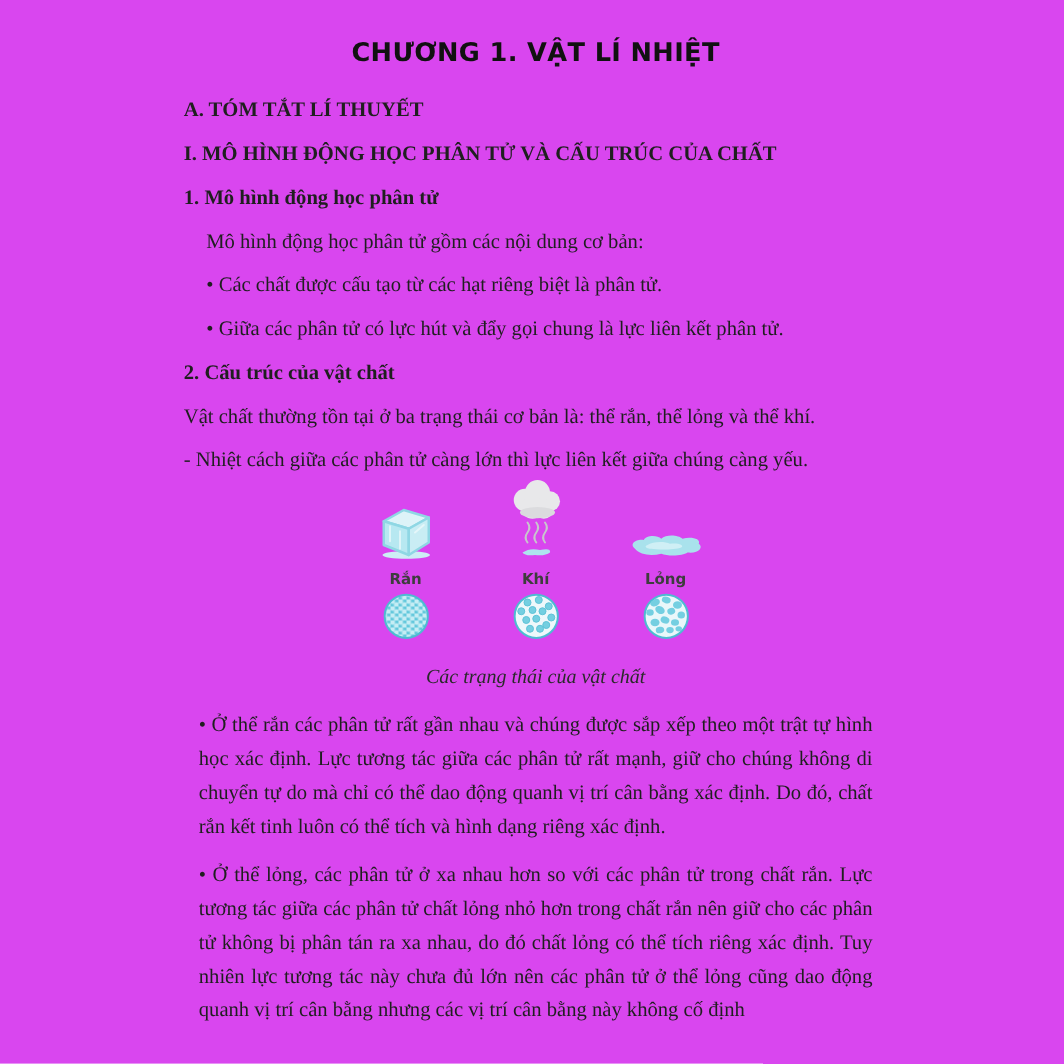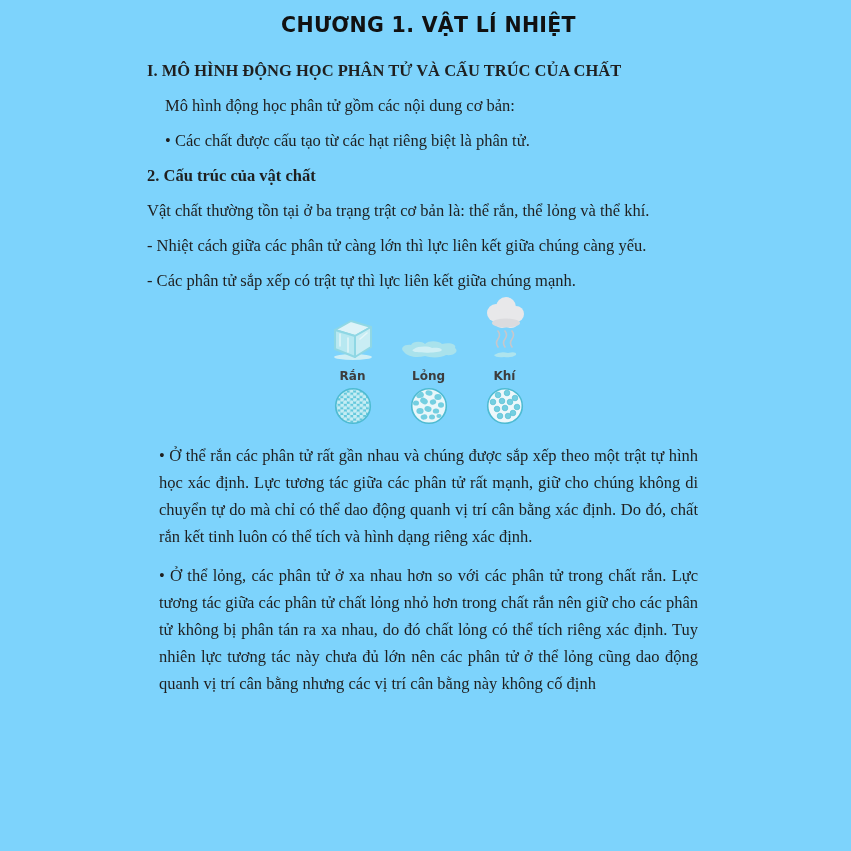--- a/index.html
+++ b/index.html
@@ -1,26 +1,26 @@
 <!DOCTYPE html>
 <html lang="vi"><head>
 <meta charset="utf-8">
 <style>
   html,body { margin:0; padding:0; background:#ffffff; }
   .page {
     position: relative;
     width: 851px; height: 851px;
     margin: 0 auto;
-    background: #7dd3fc;
+    background: #d946ef;
     color: #1f1f1f;
     font-family: "Liberation Serif", "DejaVu Serif", serif;
     font-size: 16.5px;
     overflow: hidden;
     box-sizing: border-box;
-    padding: 12px 141px 0 147px;
+    padding: 29px 141px 0 147px;
   }
   .chapter-title {
     font-family: "DejaVu Sans", "Liberation Sans", sans-serif;
     font-weight: 800;
     font-size: 20.5px;
     letter-spacing: 0.3px;
     text-align: center;
     color: #111;
     line-height: 26px;
     margin: 0 -40px 19px -40px;
@@ -39,21 +39,21 @@
   .body-para {
     line-height: 27px;
     margin: 12px;
     text-align: justify;
   }
   
   .figure-block { margin: 0 0 0 0; }
   .states-row {
     display: flex;
     justify-content: center;
-    gap: 12px;
+    gap: 40px;
     margin-top: 2px;
   }
   .state-col {
     width: 64px;
     display: flex;
     flex-direction: column;
     align-items: center;
   }
   .state-icon-area {
     height: 64px;
@@ -79,37 +79,39 @@
     margin: 13px 0 12px 0;
   }
 </style>
 </head>
 <body>
 
 <div class="page">
 
   <h1 class="chapter-title">CHƯƠNG 1. VẬT LÍ NHIỆT</h1>
 
+  <p class="h-serif">A. TÓM TẮT LÍ THUYẾT</p>
 
   <p class="h-serif">I. MÔ HÌNH ĐỘNG HỌC PHÂN TỬ VÀ CẤU TRÚC CỦA CHẤT</p>
 
+  <p class="h-serif">1. Mô hình động học phân tử</p>
 
   <p class="para indent">Mô hình động học phân tử gồm các nội dung cơ bản:</p>
 
   <p class="para indent">• Các chất được cấu tạo từ các hạt riêng biệt là phân tử.</p>
 
 
+  <p class="para indent">• Giữa các phân tử có lực hút và đẩy gọi chung là lực liên kết phân tử.</p>
 
   <p class="h-serif">2. Cấu trúc của vật chất</p>
 
-  <p class="para">Vật chất thường tồn tại ở ba trạng trật cơ bản là: thể rắn, thể lỏng và thể khí.</p>
+  <p class="para">Vật chất thường tồn tại ở ba trạng thái cơ bản là: thể rắn, thể lỏng và thể khí.</p>
 
   <p class="para">- Nhiệt cách giữa các phân tử càng lớn thì lực liên kết giữa chúng càng yếu.</p>
 
-  <p class="para">- Các phân tử sắp xếp có trật tự thì lực liên kết giữa chúng mạnh.</p>
 
   <div class="figure-block">
     <div class="states-row">
 
       <div class="state-col">
         <div class="state-icon-area">
           <span>
             <svg width="46" height="44" viewBox="0 0 46 44">
               <ellipse cx="23" cy="40" rx="19" ry="3" fill="#cdeef5"></ellipse>
               <g stroke="#8fd7e4" stroke-width="2" stroke-linejoin="round">
@@ -126,57 +128,20 @@
         <span class="state-circle">
           <svg width="38" height="38" viewBox="0 0 38 38">
             <defs>
               <pattern id="hexdots" width="6.4" height="5.6" patternUnits="userSpaceOnUse">
                 <rect width="6.4" height="5.6" fill="#63c8dc"></rect>
                 <circle cx="1.6" cy="1.4" r="2.05" fill="#c6edf4"></circle>
                 <circle cx="4.8" cy="4.2" r="2.05" fill="#c6edf4"></circle>
               </pattern>
             </defs>
             <circle cx="19" cy="19" r="17.3" fill="url(#hexdots)" stroke="#4ebbd2" stroke-width="1.6"></circle>
-          </svg>
-        </span>
-      </div>
-
-      <div class="state-col">
-        <div class="state-icon-area">
-          <span>
-            <svg width="64" height="22" viewBox="0 0 64 22">
-              <path d="M7,13 C2,9 8,5 14,6 C16,2 25,2 28,5 C32,1 42,2 45,5 C52,3 60,5 58,9 C62,12 58,17 49,16 C45,19 33,19 28,17 C20,19 11,18 7,13 Z" fill="#a9e2ec"></path>
-              <path d="M17,10 C21,7 31,7 35,9 C41,8 47,10 44,12 C39,14 25,14 20,13 C16,13 14,11 17,10 Z" fill="#cfeff5"></path>
-            </svg>
-          </span>
-        </div>
-        <div class="state-label">Lỏng</div>
-        <span class="state-circle">
-          <svg width="38" height="38" viewBox="0 0 38 38">
-            <defs>
-              <clipPath id="liqclip">
-                  <circle cx="19" cy="19" r="16.6"></circle>
-                </clipPath>
-            </defs>
-            <circle cx="19" cy="19" r="17.3" fill="#e9f7fa" stroke="#4ebbd2" stroke-width="1.6"></circle>
-            <g fill="#74cfe1" clip-path="url(#liqclip)">
-              <ellipse cx="10" cy="8" rx="4" ry="3" transform="rotate(-20 10 8)"></ellipse>
-              <ellipse cx="19" cy="6" rx="3.6" ry="2.6" transform="rotate(15 19 6)"></ellipse>
-              <ellipse cx="28" cy="10" rx="3.6" ry="3"></ellipse>
-              <ellipse cx="6" cy="16" rx="3" ry="2.6"></ellipse>
-              <ellipse cx="14" cy="14" rx="4" ry="3" transform="rotate(30 14 14)"></ellipse>
-              <ellipse cx="23" cy="15" rx="3.2" ry="2.6" transform="rotate(-15 23 15)"></ellipse>
-              <ellipse cx="31" cy="18" rx="3" ry="2.8"></ellipse>
-              <ellipse cx="10" cy="24" rx="3.6" ry="3"></ellipse>
-              <ellipse cx="18" cy="22" rx="3.6" ry="2.8" transform="rotate(20 18 22)"></ellipse>
-              <ellipse cx="26" cy="24" rx="3.2" ry="2.6"></ellipse>
-              <ellipse cx="14" cy="30" rx="3.4" ry="2.6" transform="rotate(-10 14 30)"></ellipse>
-              <ellipse cx="22" cy="30" rx="3" ry="2.5"></ellipse>
-              <ellipse cx="29" cy="29" rx="2.6" ry="2.1"></ellipse>
-            </g>
           </svg>
         </span>
       </div>
 
       <div class="state-col">
         <div class="state-icon-area">
           <span>
             <svg width="46" height="64" viewBox="0 0 46 64">
               <g fill="#e8e8ea">
                 <circle cx="14" cy="16" r="9"></circle>
@@ -210,21 +175,59 @@
               <circle cx="11" cy="22" r="2.8"></circle>
               <circle cx="19" cy="21" r="2.8"></circle>
               <circle cx="27" cy="26" r="2.8"></circle>
               <circle cx="14" cy="29" r="2.8"></circle>
               <circle cx="22" cy="29" r="2.8"></circle>
             </g>
           </svg>
         </span>
       </div>
 
+      <div class="state-col">
+        <div class="state-icon-area">
+          <span>
+            <svg width="64" height="22" viewBox="0 0 64 22">
+              <path d="M7,13 C2,9 8,5 14,6 C16,2 25,2 28,5 C32,1 42,2 45,5 C52,3 60,5 58,9 C62,12 58,17 49,16 C45,19 33,19 28,17 C20,19 11,18 7,13 Z" fill="#a9e2ec"></path>
+              <path d="M17,10 C21,7 31,7 35,9 C41,8 47,10 44,12 C39,14 25,14 20,13 C16,13 14,11 17,10 Z" fill="#cfeff5"></path>
+            </svg>
+          </span>
+        </div>
+        <div class="state-label">Lỏng</div>
+        <span class="state-circle">
+          <svg width="38" height="38" viewBox="0 0 38 38">
+            <defs>
+              <clipPath id="liqclip">
+                  <circle cx="19" cy="19" r="16.6"></circle>
+                </clipPath>
+            </defs>
+            <circle cx="19" cy="19" r="17.3" fill="#e9f7fa" stroke="#4ebbd2" stroke-width="1.6"></circle>
+            <g fill="#74cfe1" clip-path="url(#liqclip)">
+              <ellipse cx="10" cy="8" rx="4" ry="3" transform="rotate(-20 10 8)"></ellipse>
+              <ellipse cx="19" cy="6" rx="3.6" ry="2.6" transform="rotate(15 19 6)"></ellipse>
+              <ellipse cx="28" cy="10" rx="3.6" ry="3"></ellipse>
+              <ellipse cx="6" cy="16" rx="3" ry="2.6"></ellipse>
+              <ellipse cx="14" cy="14" rx="4" ry="3" transform="rotate(30 14 14)"></ellipse>
+              <ellipse cx="23" cy="15" rx="3.2" ry="2.6" transform="rotate(-15 23 15)"></ellipse>
+              <ellipse cx="31" cy="18" rx="3" ry="2.8"></ellipse>
+              <ellipse cx="10" cy="24" rx="3.6" ry="3"></ellipse>
+              <ellipse cx="18" cy="22" rx="3.6" ry="2.8" transform="rotate(20 18 22)"></ellipse>
+              <ellipse cx="26" cy="24" rx="3.2" ry="2.6"></ellipse>
+              <ellipse cx="14" cy="30" rx="3.4" ry="2.6" transform="rotate(-10 14 30)"></ellipse>
+              <ellipse cx="22" cy="30" rx="3" ry="2.5"></ellipse>
+              <ellipse cx="29" cy="29" rx="2.6" ry="2.1"></ellipse>
+            </g>
+          </svg>
+        </span>
+      </div>
+
     </div>
 
+    <p class="fig-caption">Các trạng thái của vật chất</p>
   </div>
 
   <p class="body-para">• Ở thể rắn các phân tử rất gần nhau và chúng được sắp xếp theo một trật tự hình học xác định. Lực tương tác giữa các phân tử rất mạnh, giữ cho chúng không di chuyển tự do mà chỉ có thể dao động quanh vị trí cân bằng xác định. Do đó, chất rắn kết tinh luôn có thể tích và hình dạng riêng xác định.</p>
 
   <p class="body-para">• Ở thể lỏng, các phân tử ở xa nhau hơn so với các phân tử trong chất rắn. Lực tương tác giữa các phân tử chất lỏng nhỏ hơn trong chất rắn nên giữ cho các phân tử không bị phân tán ra xa nhau, do đó chất lỏng có thể tích riêng xác định. Tuy nhiên lực tương tác này chưa đủ lớn nên các phân tử ở thể lỏng cũng dao động quanh vị trí cân bằng nhưng các vị trí cân bằng này không cố định</p>
 
 </div>
 
 </body></html>

